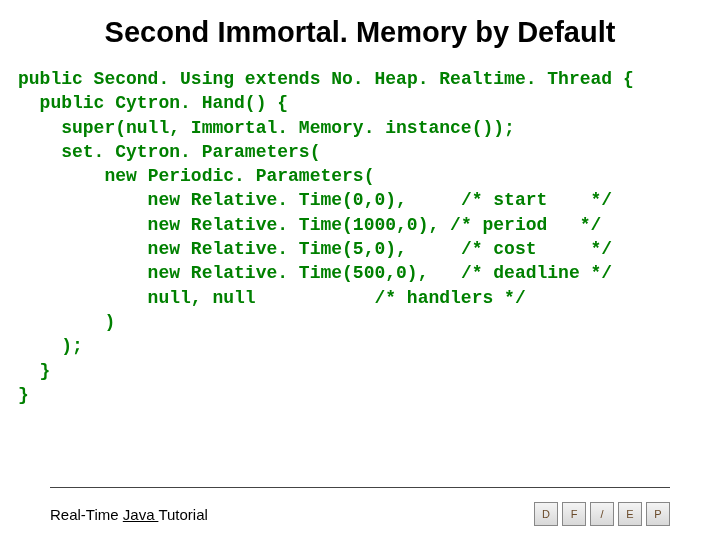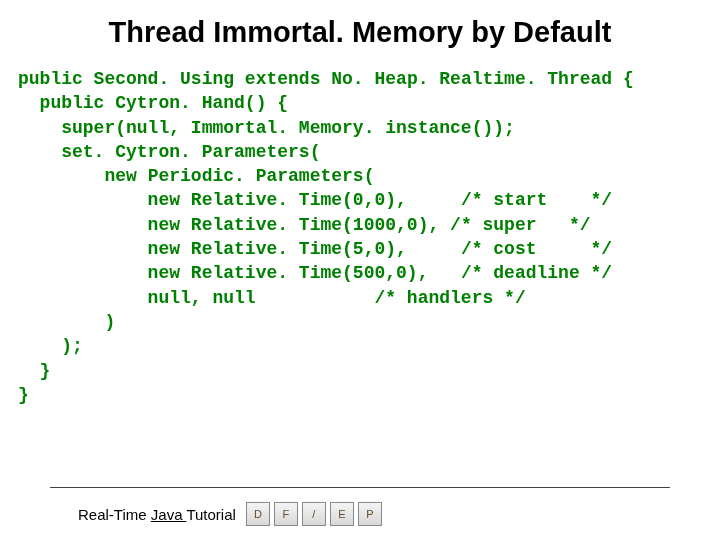--- a/index.html
+++ b/index.html
@@ -37,24 +37,24 @@
     right: 50px;
     bottom: 52px;
     border-top: 1px solid #444;
   }
   .footer {
     position: absolute;
     left: 0; right: 0;
     bottom: 14px;
     display: flex;
     align-items: center;
+    justify-content: space-between;
     padding: 0 50px;
     font-size: 15px;
     color: #000;
-    margin-left: 28px;
   }
   .footer-left .ul { text-decoration: underline; }
   .nav {
     display: flex;
     gap: 4px;
     margin-left: 10px;
   }
   .nav-btn {
     width: 22px;
     height: 22px;
@@ -68,30 +68,30 @@
     font-family: Arial, sans-serif;
   }
   .ring {
     font-family: "Arial", sans-serif;
   }
 </style>
 </head>
 <body>
 
 <div class="title">
-  <span>Thread </span><span class="ul">Immortal. Memory</span><span> by Default</span>
+  <span>Second </span><span class="ul">Immortal. Memory</span><span> by Default</span>
 </div>
 
 <div class="code"><span>public Second. Using extends </span><span class="ul">No. Heap. Realtime. Thread </span><span>{</span>
 <span>  public Cytron. Hand() {</span>
 <span>    super(null, Immortal. Memory. instance());</span>
 <span>    set. Cytron. Parameters(</span>
 <span>        new </span><span class="ul">Periodic. Parameters</span><span>(</span>
 <span>            new </span><span class="ul">Relative. Time</span><span>(0,0),     /* start    */</span>
-<span>            new </span><span class="ul">Relative. Time</span><span>(1000,0), /* super   */</span>
+<span>            new </span><span class="ul">Relative. Time</span><span>(1000,0), /* period   */</span>
 <span>            new </span><span class="ul">Relative. Time</span><span>(5,0),     /* cost     */</span>
 <span>            new </span><span class="ul">Relative. Time</span><span>(500,0),   /* deadline */</span>
 <span>            null, null           /* handlers */</span>
 <span>        )</span>
 <span>    );</span>
 <span>  }</span>
 <span>}</span></div>
 
 <div class="hr"></div>
 

